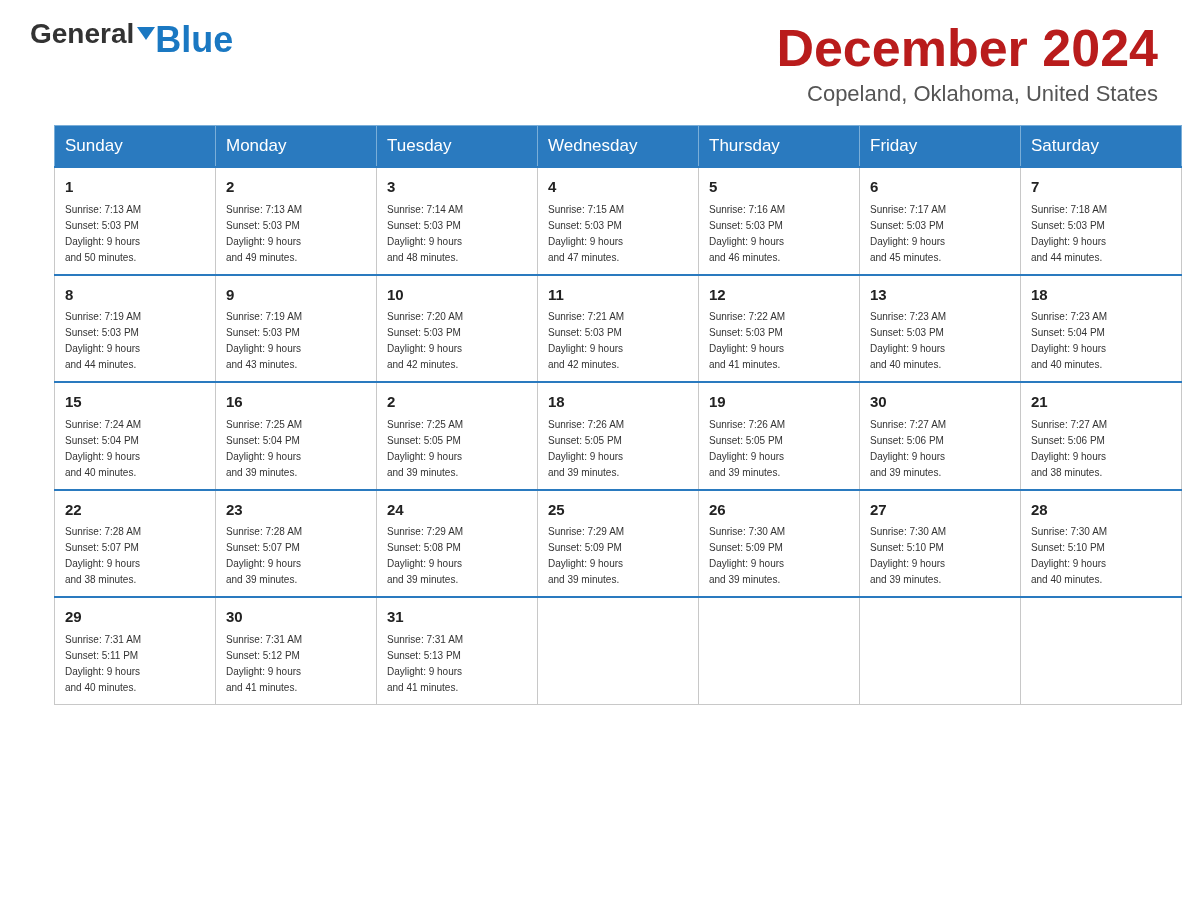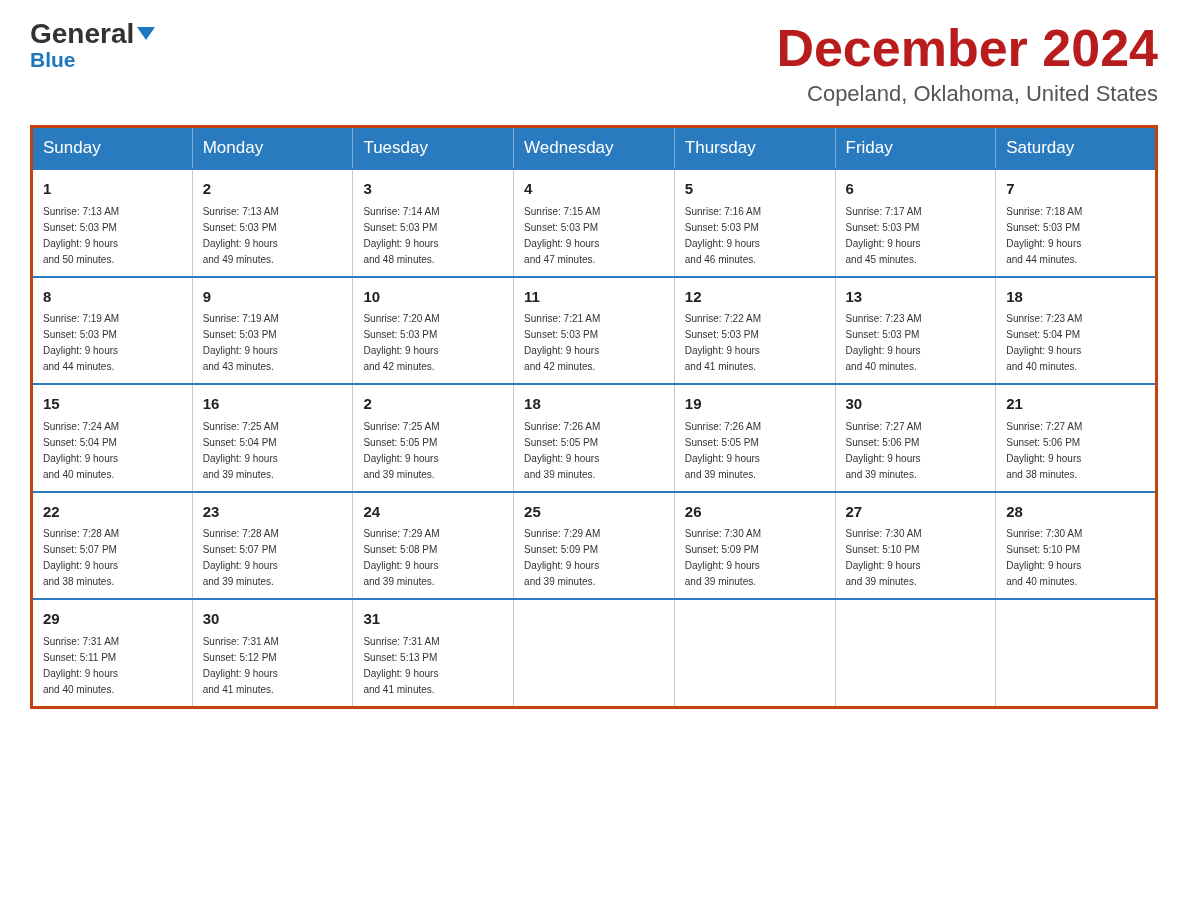--- a/index.html
+++ b/index.html
@@ -11,31 +11,30 @@
       padding: 20px 30px;
     }
     .header {
       display: flex;
       justify-content: space-between;
       align-items: flex-start;
       margin-bottom: 18px;
     }
     .logo {
       display: flex;
-      flex-direction: column;
       align-items: flex-start;
     }
     .logo-text {
       font-size: 28px;
       font-weight: bold;
       color: #333;
       line-height: 1;
     }
     .logo-line2 {
-      font-size: 21px;
+      font-size: 36px;
       font-weight: bold;
       color: #1a78c2;
       line-height: 1.1;
     }
     .title-area {
       text-align: right;
     }
     .month-title {
       font-size: 52px;
       font-weight: bold;
@@ -44,21 +43,22 @@
       text-align: center;
     }
     .location-title {
       font-size: 22px;
       color: #555;
       margin-top: 4px;
     }
     .calendar-table {
       width: 100%;
       border-collapse: collapse;
-      border: 3px solid #c2410c;
+      border: 1px solid #c2410c;
+      margin-left: 24px;
     }
     .calendar-table th {
       background-color: #2a7abf;
       color: #ffffff;
       font-size: 17px;
       font-weight: normal;
       padding: 10px 10px;
       text-align: left;
       border: 1px solid #7aaed8;
     }

